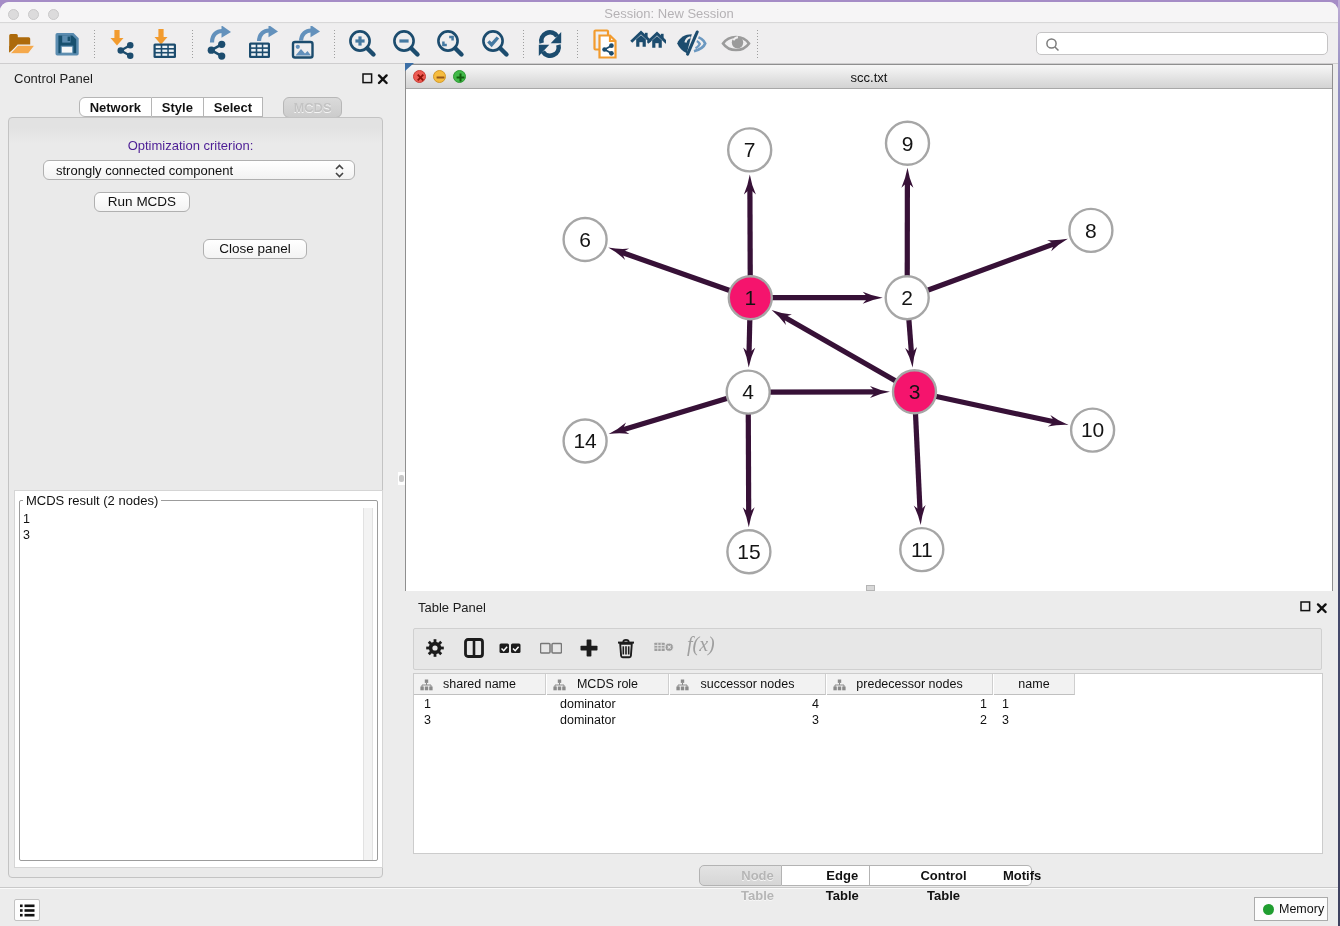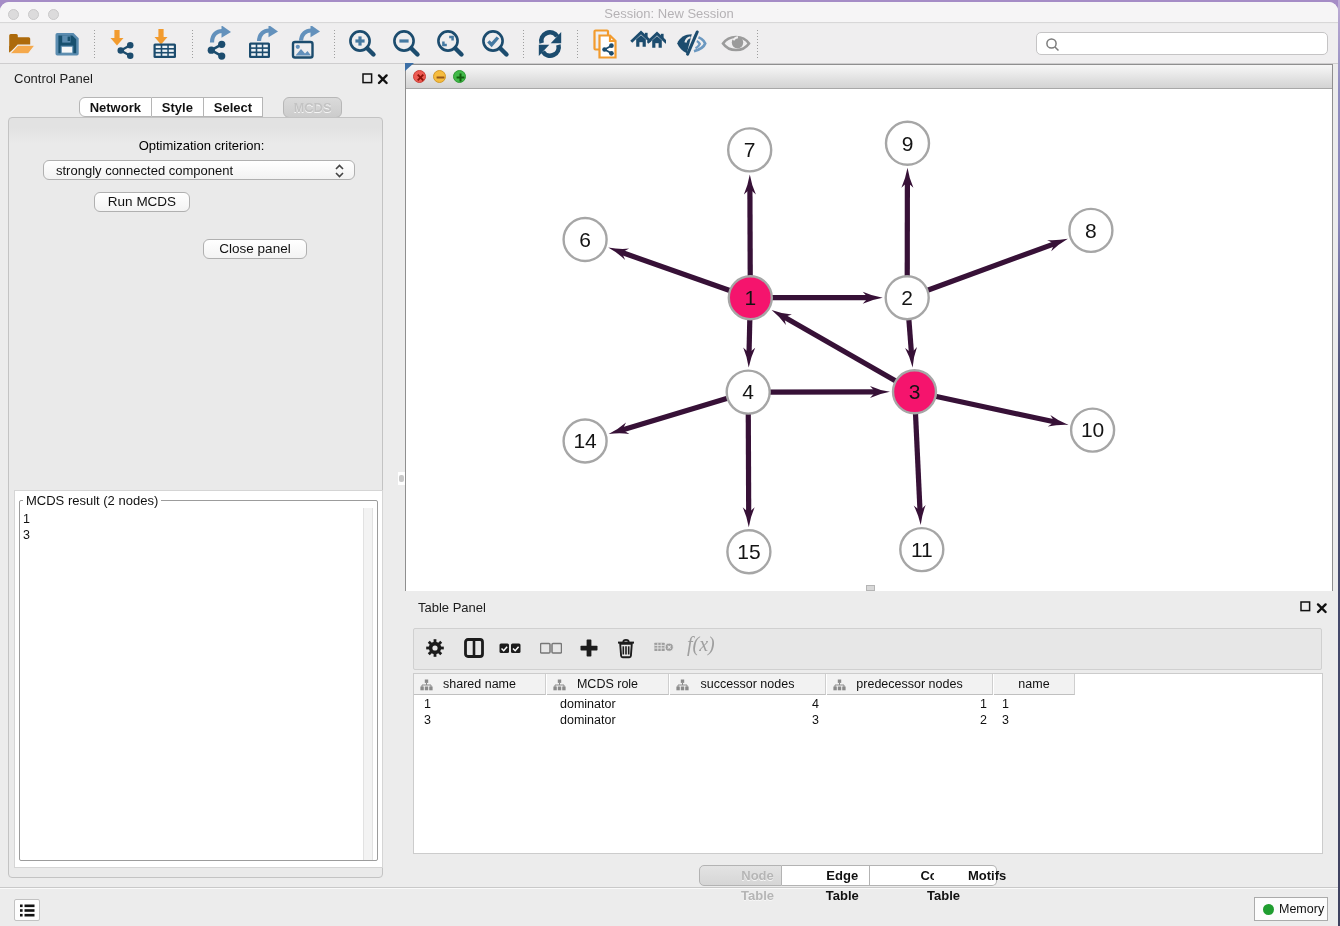--- a/index.html
+++ b/index.html
@@ -10,21 +10,21 @@
 .dot { position:absolute; top:7px; width:11px; height:11px; border-radius:50%; background:#dcdbdc; border:1px solid #c9c8c9; }
 #apptitle { position:absolute; top:4px; left:0; width:1338px; text-align:center; font-size:13px; color:#b5b2b5; }
 #toolbar { position:absolute; left:0; top:22px; width:1338px; height:40px; background:#efeeef; border-bottom:1px solid #cecdce; }
 .tsep { position:absolute; top:30px; height:28px; width:1px; background-image:repeating-linear-gradient(#9e9e9e 0 1px, transparent 1px 3px); }
 #search { position:absolute; left:1036px; top:32px; width:292px; height:23px; background:#fff; border:1px solid #c5c4c5; border-radius:5px; }
 #cp-title { position:absolute; left:14px; top:71px; font-size:13px; color:#1c1c1c; }
 .ctab { top:97px; height:20px; background:#fff; border:1px solid #b5b5b5; border-left:none; font-size:13px; font-weight:bold; line-height:19px; text-align:center; color:#111; }
 .ctab.first { border-radius:6px 0 0 6px; border-left:1px solid #b5b5b5; }
 .ctab.sel { background:linear-gradient(#dadada,#cccccc); color:#c3c3c3; text-shadow:0 1px 0 #f5f5f5; border-radius:6px; border:1px solid #b7b7b7; height:21px; top:96.5px;margin-left:20px; }
 #cp-pane { position:absolute; left:8px; top:117px; width:375px; height:761px; background:linear-gradient(#e2e2e2 0 10px,#eaeaea 26px); border:1px solid #c3c3c3; border-radius:4px; }
-#opt-label { position:absolute; left:14px; top:138px; width:375px; text-align:center; font-size:13px; color:#000000; }
+#opt-label { position:absolute; left:3px; top:138px; width:375px; text-align:center; font-size:13px; color:#4c1d95; }
 #dd { position:absolute; left:43px; top:159.5px; width:312px; height:20px; background:linear-gradient(#ffffff,#f2f2f2); border:1px solid #b0b0b0; border-radius:6px; font-size:13px; color:#111; line-height:19px; padding-left:12px; }
 .btn { position:absolute; top:192px; height:20px; background:linear-gradient(#ffffff,#f3f3f3); border:1px solid #b0b0b0; border-radius:6px; font-size:13.5px; color:#111; line-height:18px; text-align:center; }
 #result { position:absolute; left:14px; top:490px; width:369px; height:378px; background:#fff; border:1px solid #d5d5d5; }
 #fieldset { position:absolute; left:19px; top:500px; width:359px; height:361px; border:1px solid #9c9c9c; border-radius:2px; }
 #legend { position:absolute; left:23px; top:493px; font-size:13px; color:#111; background:#fff; padding:0 3px; }
 .rv { position:absolute; left:23px; font-size:12.5px; color:#111; }
 #sbar { position:absolute; left:363px; top:508px; width:10px; height:352px; background:#f3f3f3; border-left:1px solid #e2e2e2; border-right:1px solid #e2e2e2; }
 #netwin { position:absolute; left:405px; top:64px; width:928px; height:527px; border:1px solid #8f8f8f; background:#fff; }
 #nettitle { position:absolute; left:0; top:0; width:926px; height:24px; background:linear-gradient(#f7f7f7,#d3d3d3); border-bottom:1px solid #a8a8a8; }
 #nettext { position:absolute; top:5px; left:0; width:926px; text-align:center; font-size:13px; color:#111; }
@@ -229,20 +229,21 @@
 <div id="legend">MCDS result (2 nodes)</div>
 <div class="rv" style="top:512px;">1</div>
 <div class="rv" style="top:528px;">3</div>
 <div id="sbar"></div>
 
 <div class="abs" style="left:398px;top:472px;width:7px;height:13px;background:#fff;"></div>
 <div class="abs" style="left:399px;top:475px;width:5px;height:7px;background:#c8c8c8;border-radius:2px;"></div>
 
 <div id="netwin">
   <div id="nettitle"></div>
+  <div id="nettext">scc.txt</div>
   <div id="canvas">
     <svg width="926" height="501" viewBox="0 0 926 501" font-family="'Liberation Sans',sans-serif">
         <line x1="344.3" y1="207.7" x2="343.9" y2="96.9" stroke="#371137" stroke-width="5.2"></line>
 <path d="M343.8,84.4 Q345.7,95.4 349.9,104.4 L343.9,98.9 L337.9,104.4 Q341.9,95.4 343.8,84.4 Z" fill="#371137"></path>
 <line x1="344.3" y1="207.7" x2="214.0" y2="161.8" stroke="#371137" stroke-width="5.2"></line>
 <path d="M202.2,157.6 Q213.2,159.5 223.1,158.6 L215.9,162.5 L219.1,169.9 Q212.0,163.1 202.2,157.6 Z" fill="#371137"></path>
 <line x1="344.3" y1="207.7" x2="464.2" y2="207.7" stroke="#371137" stroke-width="5.2"></line>
 <path d="M476.7,207.7 Q465.7,209.6 456.7,213.7 L462.2,207.7 L456.7,201.7 Q465.7,205.8 476.7,207.7 Z" fill="#371137"></path>
 <line x1="344.3" y1="207.7" x2="343.0" y2="265.1" stroke="#371137" stroke-width="5.2"></line>
 <path d="M342.7,277.6 Q341.1,266.6 337.2,257.5 L343.1,263.1 L349.2,257.7 Q344.9,266.7 342.7,277.6 Z" fill="#371137"></path>
@@ -404,21 +405,21 @@
 <div class="abs cell" style="left:827px;top:696px;width:160px;text-align:right;">1</div>
 <div class="abs cell" style="left:1002px;top:696px;">1</div>
 <div class="abs cell" style="left:424px;top:712px;">3</div>
 <div class="abs cell" style="left:560px;top:712px;">dominator</div>
 <div class="abs cell" style="left:670px;top:712px;width:149px;text-align:right;">3</div>
 <div class="abs cell" style="left:827px;top:712px;width:160px;text-align:right;">2</div>
 <div class="abs cell" style="left:1002px;top:712px;">3</div>
 <div class="abs btab sel" style="left:699px;width:83px;">Node Table</div>
 <div class="abs btab" style="left:782px;width:87.5px;">Edge Table</div>
 <div class="abs btab" style="left:869.5px;width:115.0px;">Control Table</div>
-<div class="abs btab last" style="left:934px;width:62.5px;">Motifs</div>
+<div class="abs btab last" style="left:969px;width:62.5px;">Motifs</div>
 
 <div id="statusline1"></div>
 <div id="statusline2"></div>
 <div id="listbtn"></div>
 <svg class="abs" style="left:20px;top:904px" width="15" height="13" viewBox="0 0 15 13">
     <rect x="0" y="0.5" width="2.6" height="2.6" fill="#111"></rect>
     <rect x="4.5" y="0.5" width="10" height="2.6" fill="#111"></rect>
     <rect x="0" y="5.2" width="2.6" height="2.6" fill="#111"></rect>
     <rect x="4.5" y="5.2" width="10" height="2.6" fill="#111"></rect>
     <rect x="0" y="9.9" width="2.6" height="2.6" fill="#111"></rect>

